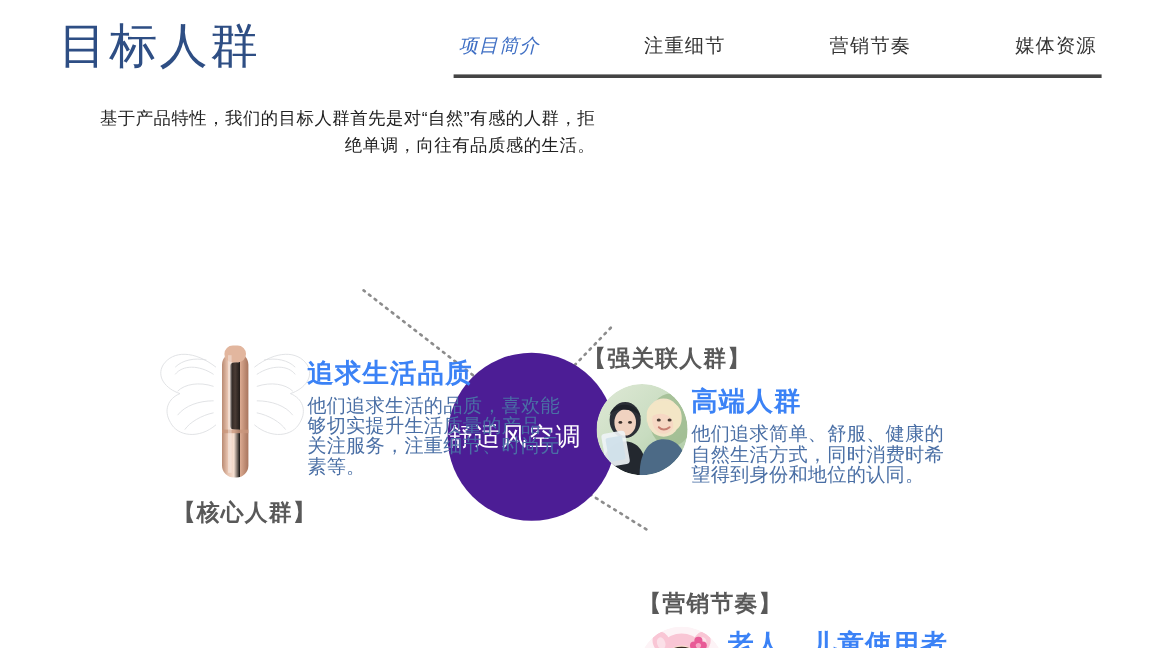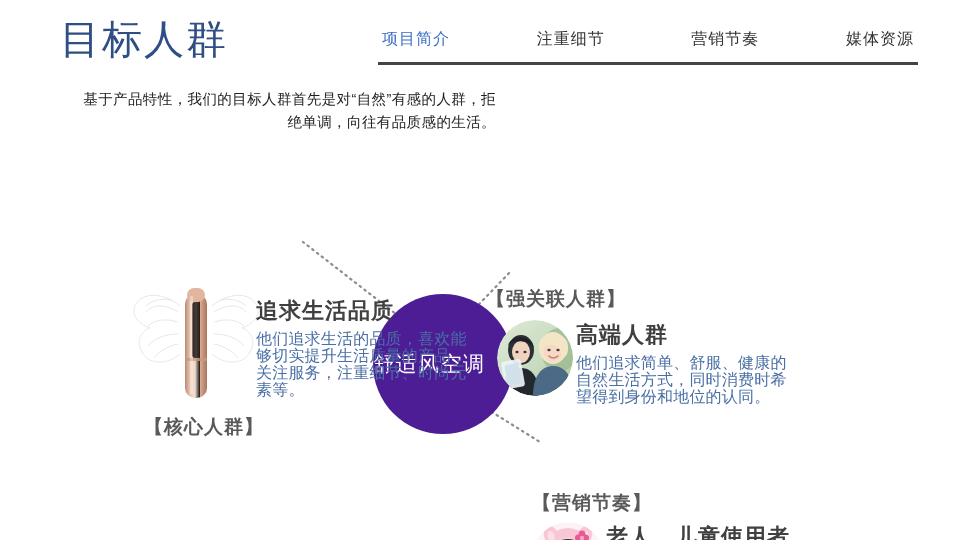--- a/index.html
+++ b/index.html
@@ -11,21 +11,21 @@
     height: 540px;
     background: #ffffff;
     font-family: "Liberation Sans", "DejaVu Sans", sans-serif;
     overflow: hidden;
     position: relative;
   }
 
   
   #slide-title {
     position: absolute;
-    left: 60px;
+    left: 49px;
     top: 16px;
     font-size: 40px;
     line-height: 46px;
     color: #2e4e84;
     letter-spacing: 2px;
     white-space: nowrap;
   }
 
   #nav-tabs {
     position: absolute;
@@ -39,20 +39,21 @@
   .nav-tab {
     font-size: 16px;
     line-height: 22px;
     color: #333333;
     letter-spacing: 1px;
     white-space: nowrap;
     padding: 0 4px;
   }
   .nav-tab.active {
     color: #3f6fc4;
+    font-style: italic;
   }
 
   #nav-underline {
     position: absolute;
     left: 378px;
     top: 62px;
     width: 540px;
     height: 3px;
     background: #444444;
   }
@@ -110,21 +111,21 @@
     position: absolute;
     font-size: 19px;
     color: #595959;
     font-weight: bold;
     letter-spacing: 1px;
     white-space: nowrap;
   }
   .group-heading {
     font-size: 22px;
     font-weight: bold;
-    color: #404040;
+    color: #3b82f6;
     letter-spacing: 1px;
     white-space: nowrap;
     margin: 0 0 4px 0;
   }
   .group-body {
     font-size: 16px;
     line-height: 17px;
     color: #4a6fa5;
     letter-spacing: 0.2px;
   }

